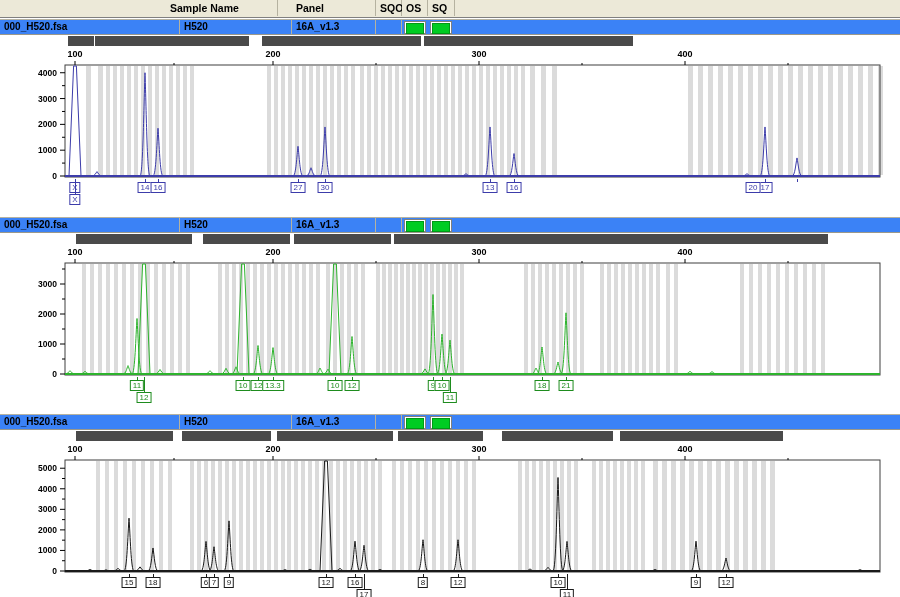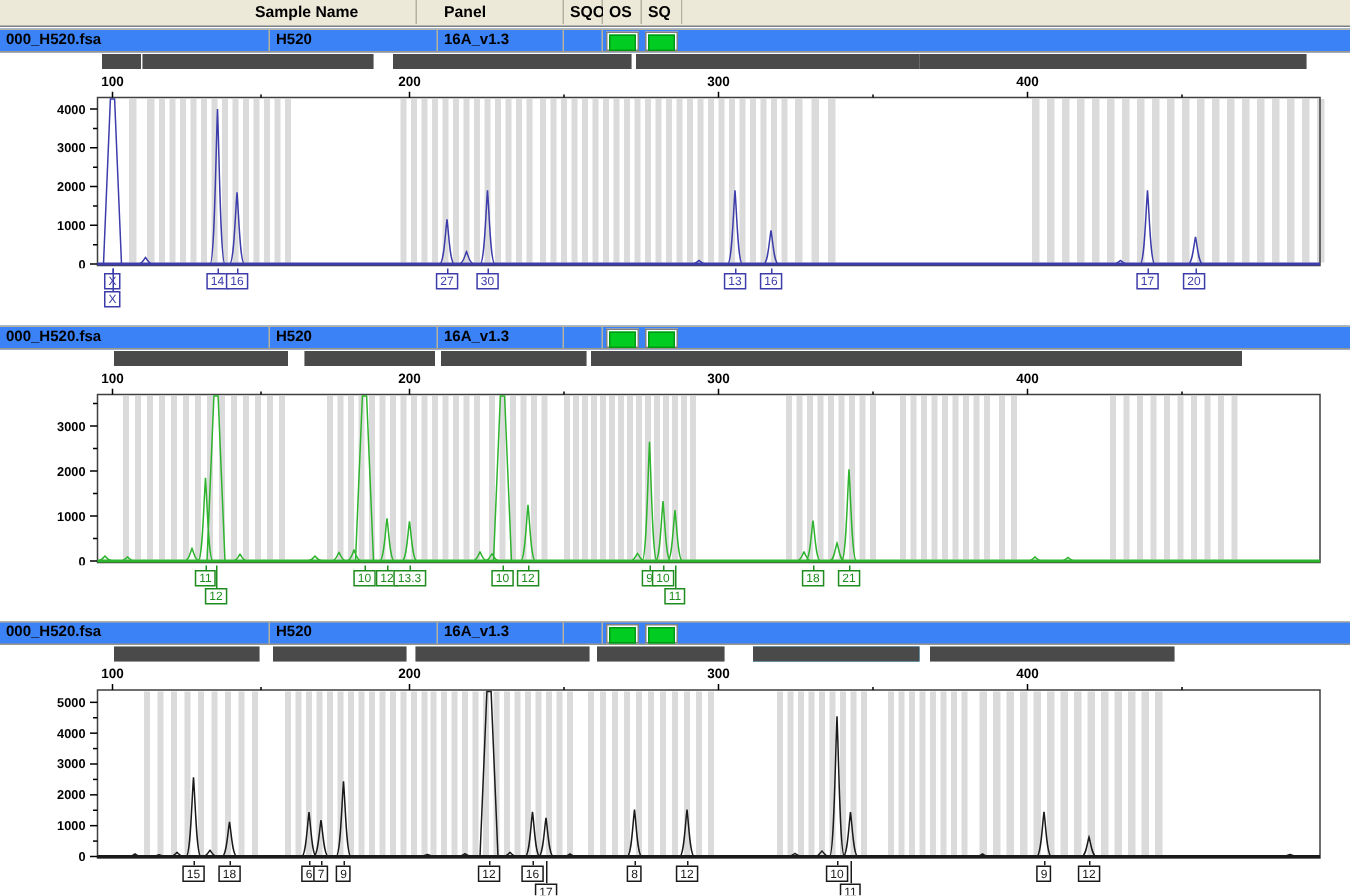--- a/index.html
+++ b/index.html
@@ -60,21 +60,20 @@
         </div>
       <div class="qcell" style="left:430px">
           <div class="qsq sq-ind" style="background: rgb(0, 204, 34); border: 1px solid rgb(0, 153, 22);"></div>
         </div>
     </div>
     <div class="marker-row">
         <div class="marker" style="left: 68px; width: 25px; background: rgb(201, 201, 201); border-color: rgb(74, 74, 74);">AMEL</div>
         <div class="marker" style="left: 95px; width: 154px; background: rgb(201, 201, 201); border-color: rgb(74, 74, 74);">vWA</div>
         <div class="marker" style="left: 262px; width: 159px; background: rgb(201, 201, 201); border-color: rgb(74, 74, 74);">D21S11</div>
         <div class="marker" style="left: 424px; width: 209px; background: #a16207; border-color: rgb(74, 74, 74);">D18S51</div>
-        <div class="marker" style="left: 613px; width: 258px; background: rgb(201, 201, 201); border-color: rgb(74, 74, 74);">Penta E</div>
       </div>
     <div class="ruler-row">
         <div class="rlabel" style="left: 75px;">100</div>
         <div class="rlabel" style="left: 273px;">200</div>
         <div class="rlabel" style="left: 479px;">300</div>
         <div class="rlabel" style="left: 685px;">400</div>
       </div>
     <svg class="plot-svg" width="900" height="118">
         <g>
           <rect x="86" y="5" width="5" height="109" fill="#dbdbdb"></rect>
@@ -196,21 +195,21 @@
         <div class="allele" style="left: 298px; top: 3px; border-color: rgb(60, 60, 170); color: rgb(60, 60, 170);">27</div>
         <div class="conn" style="left: 325px; top: 0px; height: 3px; background: rgb(60, 60, 170);"></div>
         <div class="allele" style="left: 325px; top: 3px; border-color: rgb(60, 60, 170); color: rgb(60, 60, 170);">30</div>
         <div class="conn" style="left: 490px; top: 0px; height: 3px; background: rgb(60, 60, 170);"></div>
         <div class="allele" style="left: 490px; top: 3px; border-color: rgb(60, 60, 170); color: rgb(60, 60, 170);">13</div>
         <div class="conn" style="left: 514px; top: 0px; height: 3px; background: rgb(60, 60, 170);"></div>
         <div class="allele" style="left: 514px; top: 3px; border-color: rgb(60, 60, 170); color: rgb(60, 60, 170);">16</div>
         <div class="conn" style="left: 765px; top: 0px; height: 3px; background: rgb(60, 60, 170);"></div>
         <div class="allele" style="left: 765px; top: 3px; border-color: rgb(60, 60, 170); color: rgb(60, 60, 170);">17</div>
         <div class="conn" style="left: 797px; top: 0px; height: 3px; background: rgb(60, 60, 170);"></div>
-        <div class="allele" style="left: 796px; top: 3px; border-color: rgb(60, 60, 170); color: rgb(60, 60, 170);">20</div>
+        <div class="allele" style="left: 753px; top: 3px; border-color: rgb(60, 60, 170); color: rgb(60, 60, 170);">20</div>
       </div>
   </div>
 
   <div class="panel" style="top:217px">
     <div class="sample-row">
       <div class="scell" style="left:0;width:180px">000_H520.fsa</div>
       <div class="scell" style="left:180px;width:112px">H520</div>
       <div class="scell" style="left:292px;width:84px">16A_v1.3</div>
       <div class="scell" style="left:376px;width:26px"></div>
       <div class="qcell" style="left:404px">

